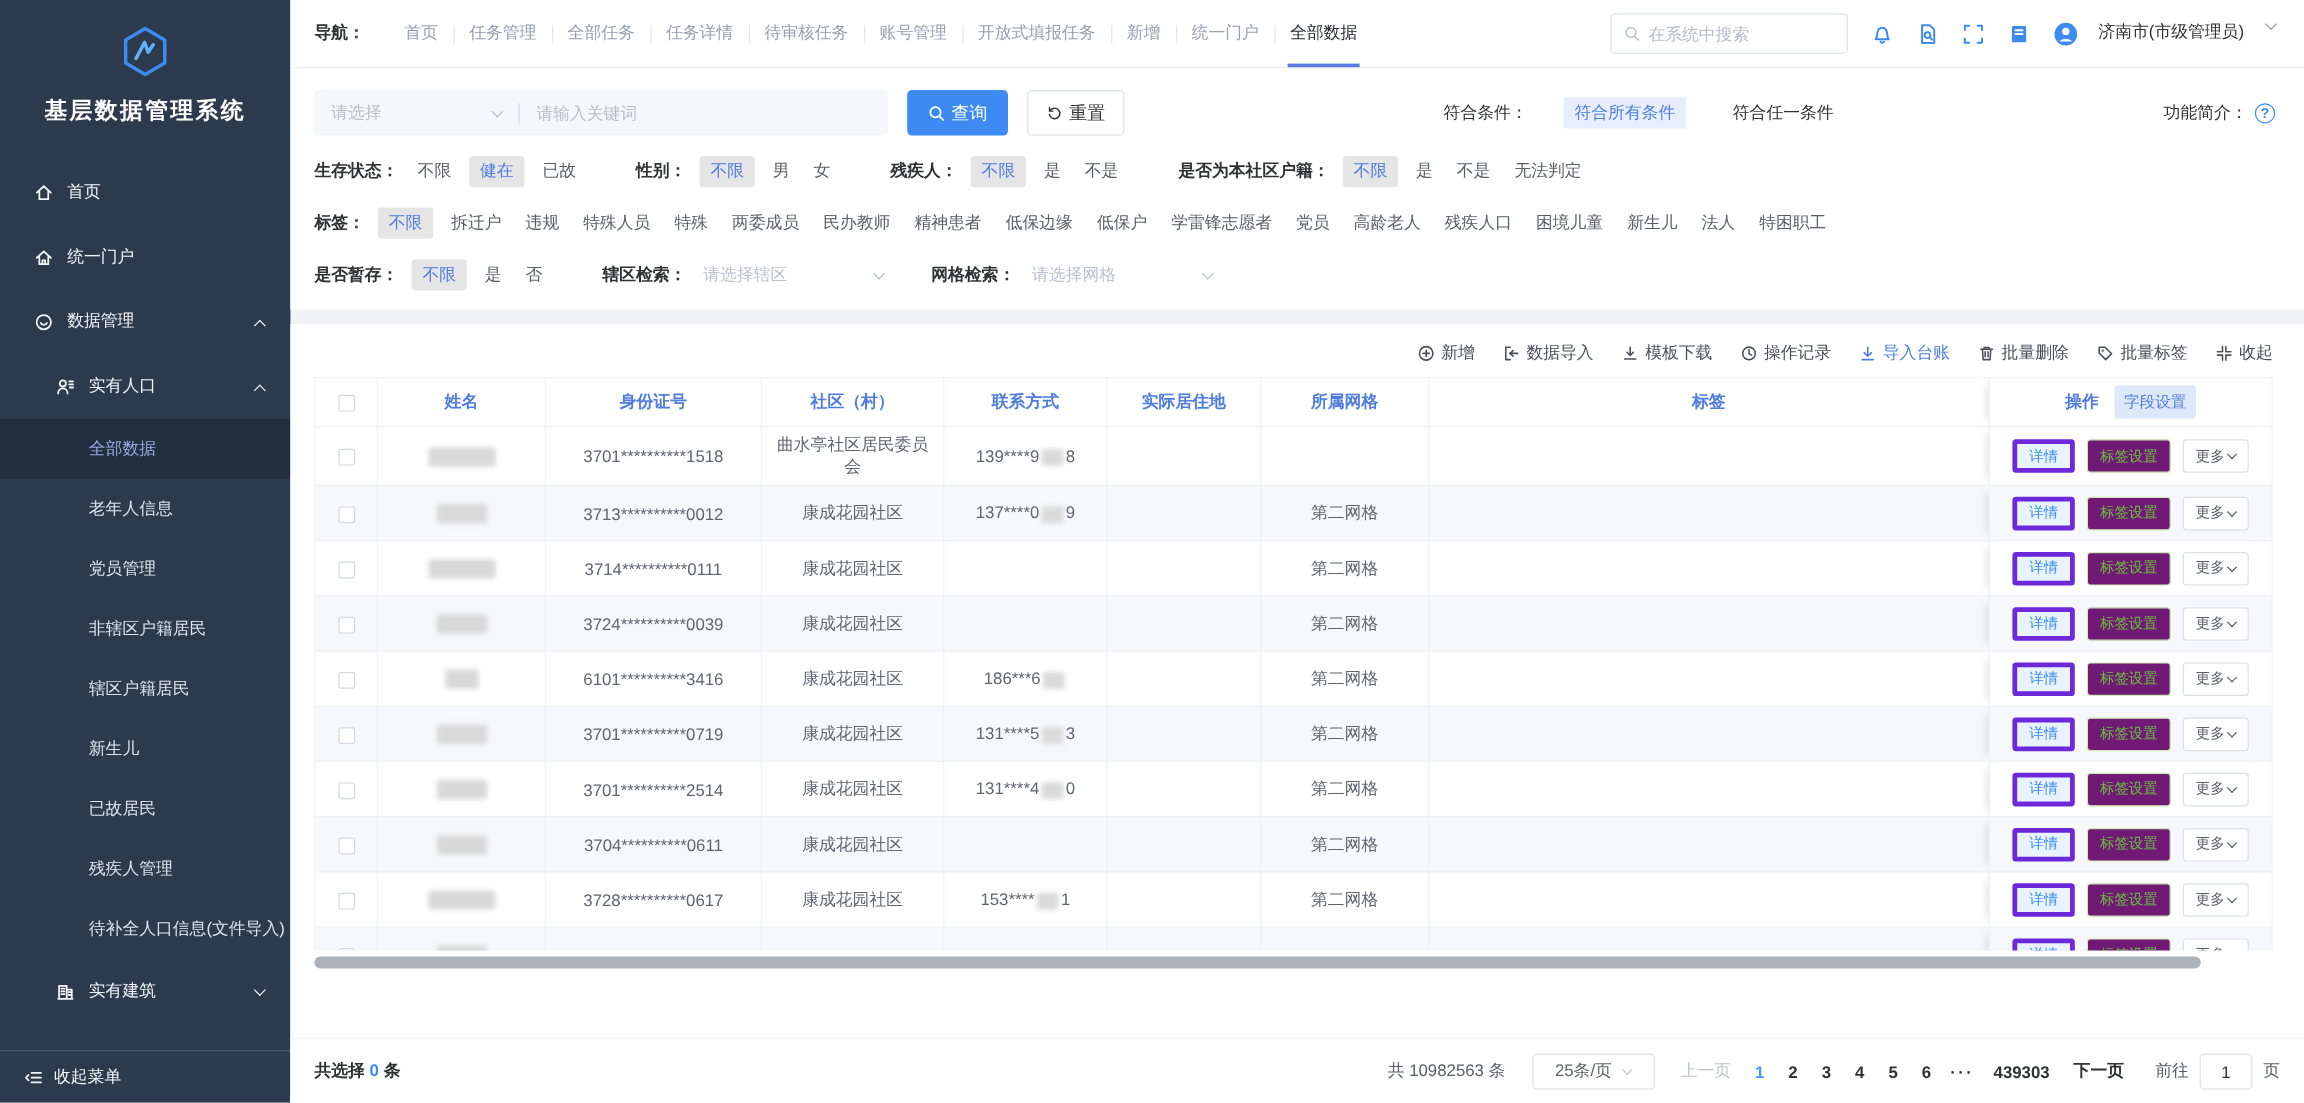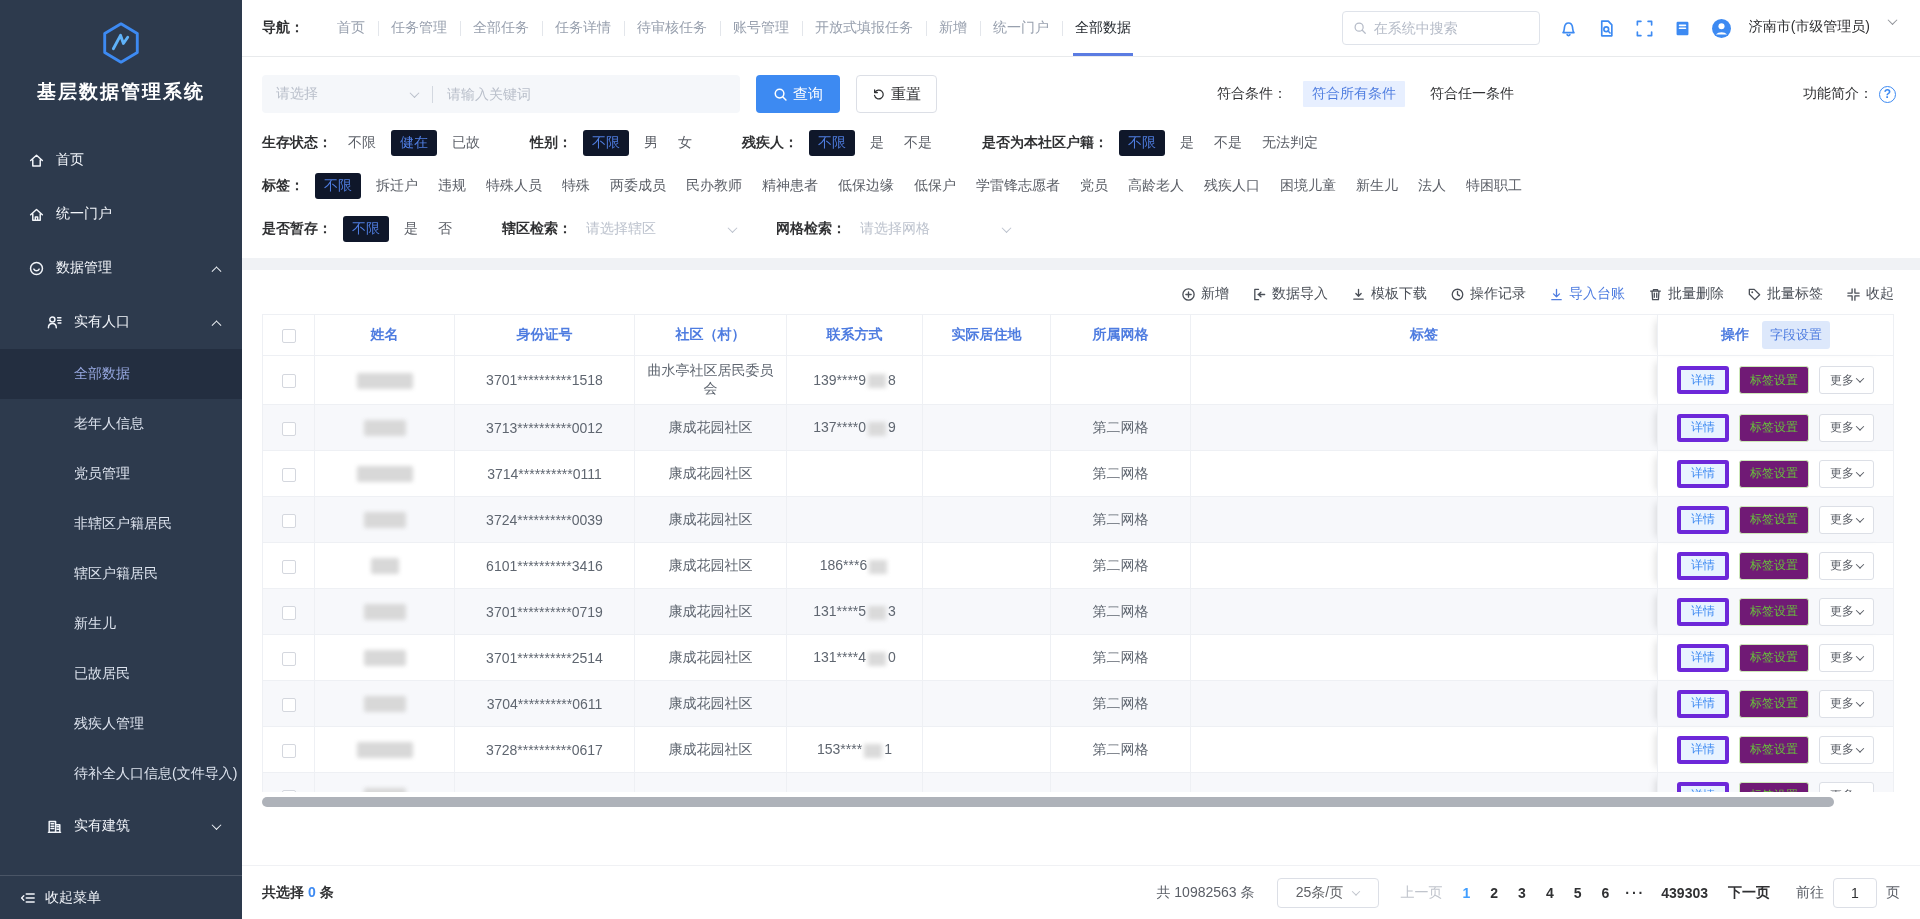--- a/index.html
+++ b/index.html
@@ -50,30 +50,30 @@
   .combo { width:478px; height:38px; background:#f5f7fa; border-radius:4px; display:flex; align-items:center; padding:0 14px; color:#b9bfca; }
   .combo-sel { width:142px; display:flex; align-items:center; justify-content:space-between; cursor:pointer; }
   .combo-divider { width:1px; height:17px; background:#d3d8e0; margin:0 14px; }
   .combo input { flex:1; border:none; outline:none; background:transparent; font-size:14px; color:#303133; }
   .combo input::placeholder { color:#b9bfca; }
   .btn { height:38px; border-radius:4px; display:inline-flex; align-items:center; gap:5px; font-size:15px; cursor:pointer; border:none; font-family:inherit; }
   .btn-query { background:#3d8af2; color:#fff; padding:0 17px; margin-left:16px; }
   .btn-query svg { width:15px; height:15px; stroke-width:1.6px; }
   .btn-reset { background:#fff; color:#303133; border:1px solid #dcdfe6; padding:0 15px; margin-left:16px; }
   .btn-reset svg { width:14px; height:14px; }
-  .match-group { margin-left:auto; display:flex; align-items:center; gap:16px; }
+  .match-group { margin-left:auto; display:flex; align-items:center; gap:30px; }
   .chip { padding:4px 9px; border-radius:1px; cursor:pointer; }
   .chip.on { background:#e7efff; color:#4f7de0; }
   .help-group { margin-left:auto; display:flex; align-items:center; gap:6px; }
   .help-circle { width:17px; height:17px; border:1.5px solid #3d8af2; border-radius:50%; color:#3d8af2; font-size:12px; font-weight:bold; display:inline-flex; align-items:center; justify-content:center; cursor:pointer; }
   .filter-row { display:flex; align-items:center; margin-top:17px; white-space:nowrap; }
   .fgroup { display:flex; align-items:center; margin-right:40px; }
   .flabel { font-weight:bold; margin-right:6px; }
   .fopt { color:#5a5e66; margin:0 10px; cursor:pointer; }
-  .fopt.on { background:#0f172a; color:#4f7de0; padding:4px 9px; border-radius:3px; margin:0 5px; }
+  .fopt.on { background:#e5e5e5; color:#4f7de0; padding:4px 9px; border-radius:3px; margin:0 5px; }
   .inline-select { width:150px; display:flex; align-items:center; justify-content:space-between; color:#bcc2cd; margin-left:8px; cursor:pointer; }
 
   
   .table-card { background:#fff; margin-top:12px; flex:1; min-height:0; display:flex; flex-direction:column; }
   .toolbar { display:flex; justify-content:flex-end; align-items:center; gap:23px; padding:15px 26px 11px; color:#4a4f57; flex-shrink:0; }
   .tool { display:flex; align-items:center; gap:5px; cursor:pointer; }
   .tool svg { width:15px; height:15px; }
   .tool.blue { color:#4f7de0; }
   .table-wrap { height:478px; overflow:hidden; padding:0 26px 0 20px; flex-shrink:0; }
   table { width:100%; border-collapse:collapse; table-layout:fixed; }

